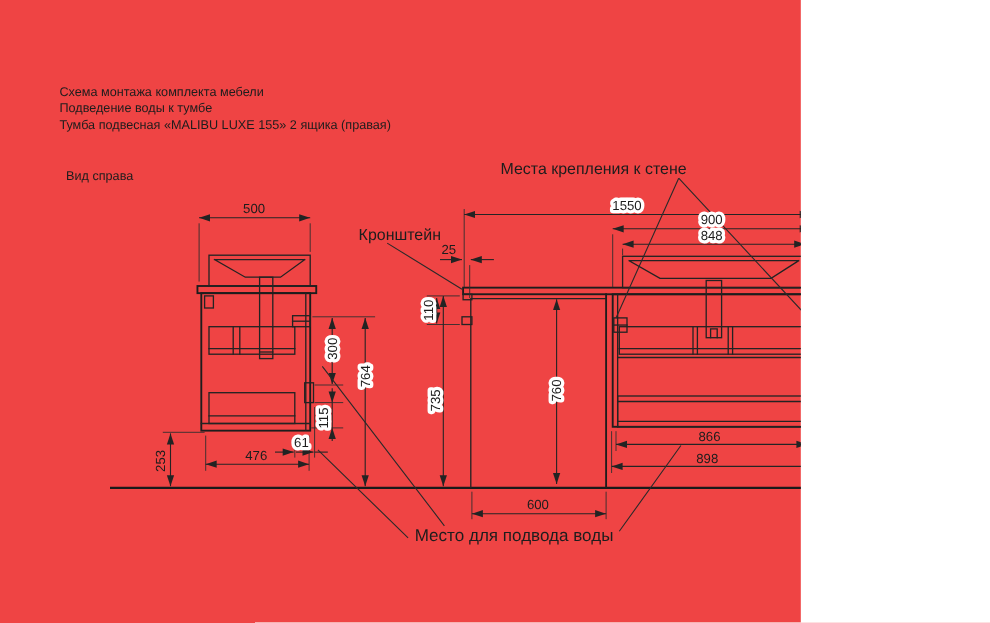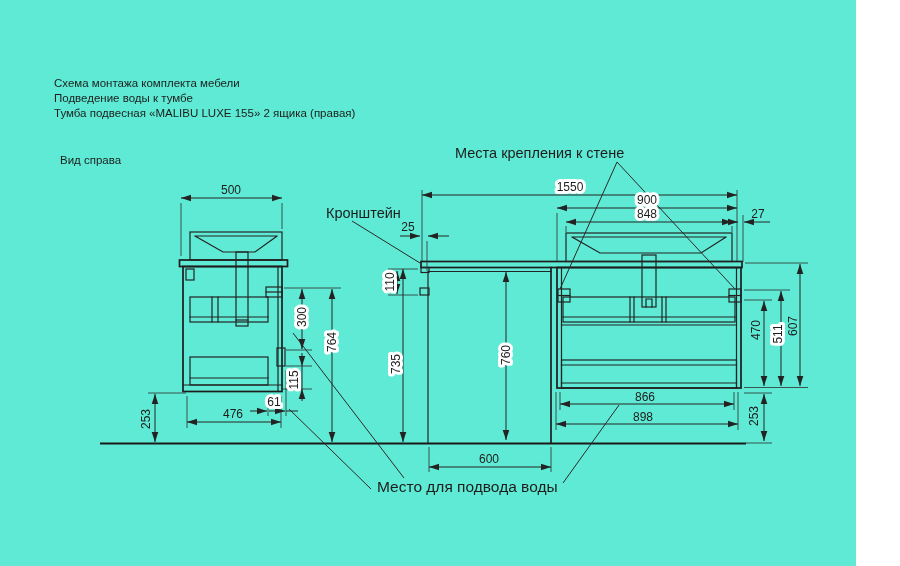--- a/index.html
+++ b/index.html
@@ -1,17 +1,17 @@
 <!DOCTYPE html>
 <html><head>
 <meta charset="utf-8">
 <style>
   html,body { margin:0; padding:0; background:#ffffff; }
   #stage {
-    position:relative; width:856px; height:566px; background:#5eead4;
+    position:relative; width:728px; height:566px; background:#ef4444;
     font-family:"Liberation Sans", sans-serif; overflow:hidden;
   }
   svg { position:absolute; left:0; top:0; }
   .ln   { stroke:#232323; stroke-width:1.2; fill:none; stroke-linecap:square; }
   .ln2  { stroke:#1d1d1d; stroke-width:1.7; fill:none; stroke-linecap:square; }
   .dim  { stroke:#242424; stroke-width:1; fill:none; }
   .ext  { stroke:#2e2e2e; stroke-width:0.8; fill:none; }
   .lead { stroke:#2a2a2a; stroke-width:1; fill:none; }
   .floor{ stroke:#1a1a1a; stroke-width:2.2; fill:none; }
   text  { fill:#1d1d1d; font-family:"Liberation Sans", sans-serif; }

